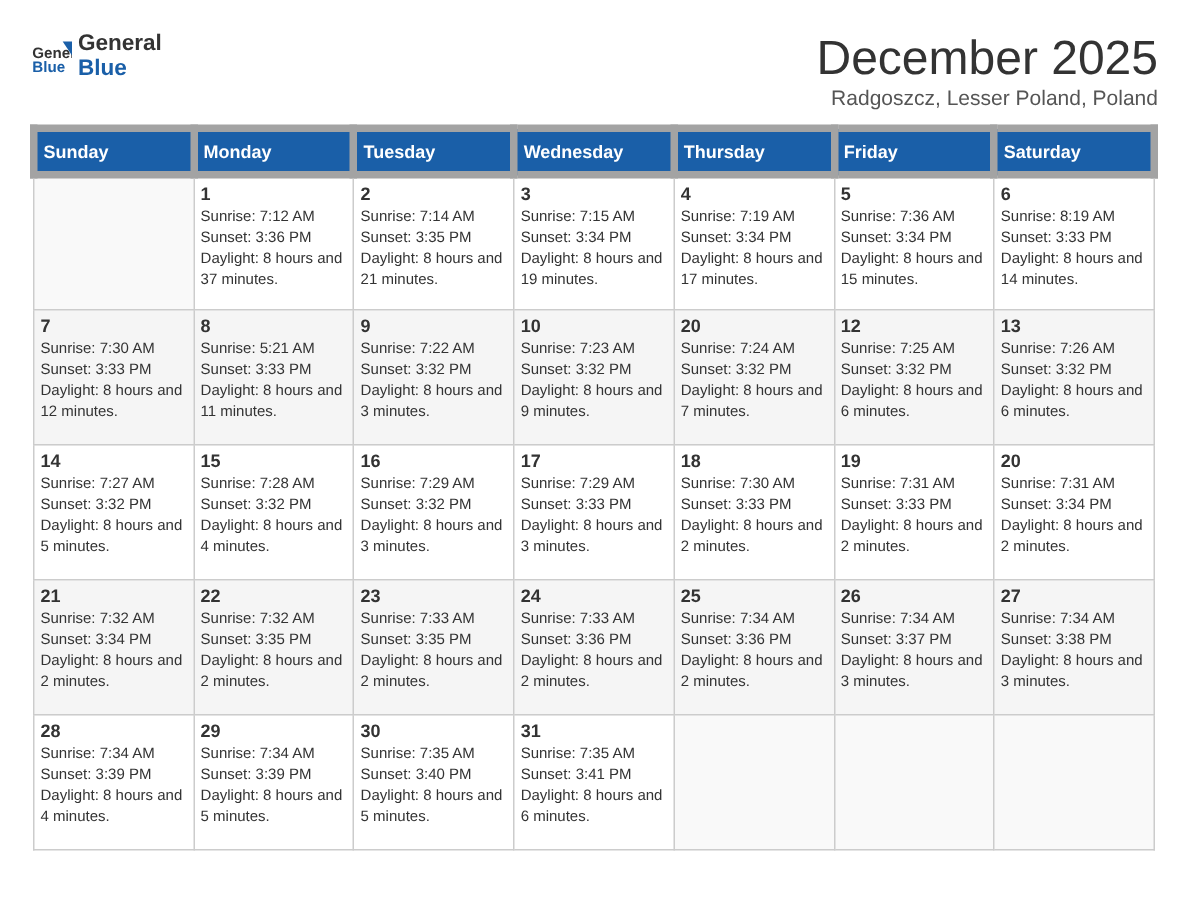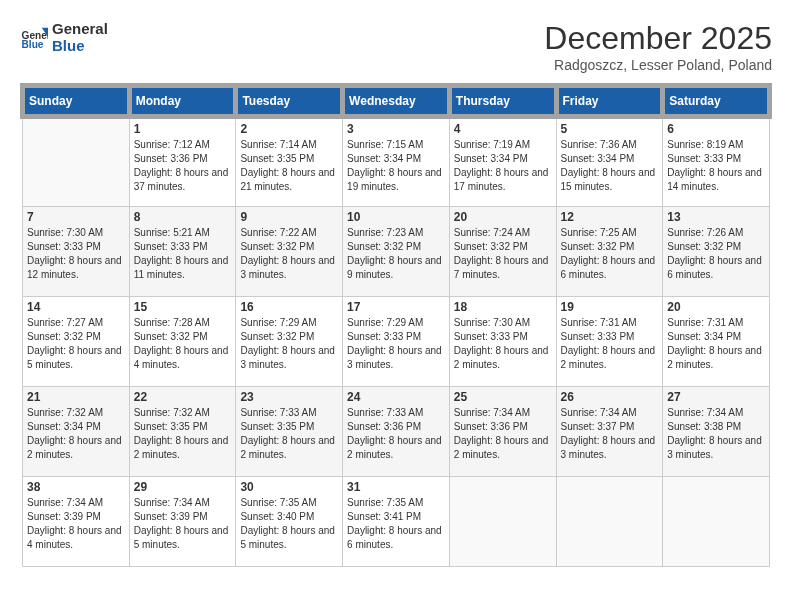--- a/index.html
+++ b/index.html
@@ -222,21 +222,21 @@
           <div class="day-number">26</div>
           <div class="day-info"><span>Sunrise: 7:34 AM</span><br><span>Sunset: 3:37 PM</span><br><span>Daylight: 8 hours and 3 minutes.</span></div>
         </td>
         <td>
           <div class="day-number">27</div>
           <div class="day-info"><span>Sunrise: 7:34 AM</span><br><span>Sunset: 3:38 PM</span><br><span>Daylight: 8 hours and 3 minutes.</span></div>
         </td>
       </tr>
       <tr>
         <td>
-          <div class="day-number">38</div>
+          <div class="day-number">28</div>
           <div class="day-info"><span>Sunrise: 7:34 AM</span><br><span>Sunset: 3:39 PM</span><br><span>Daylight: 8 hours and 4 minutes.</span></div>
         </td>
         <td>
           <div class="day-number">29</div>
           <div class="day-info"><span>Sunrise: 7:34 AM</span><br><span>Sunset: 3:39 PM</span><br><span>Daylight: 8 hours and 5 minutes.</span></div>
         </td>
         <td>
           <div class="day-number">30</div>
           <div class="day-info"><span>Sunrise: 7:35 AM</span><br><span>Sunset: 3:40 PM</span><br><span>Daylight: 8 hours and 5 minutes.</span></div>
         </td>

